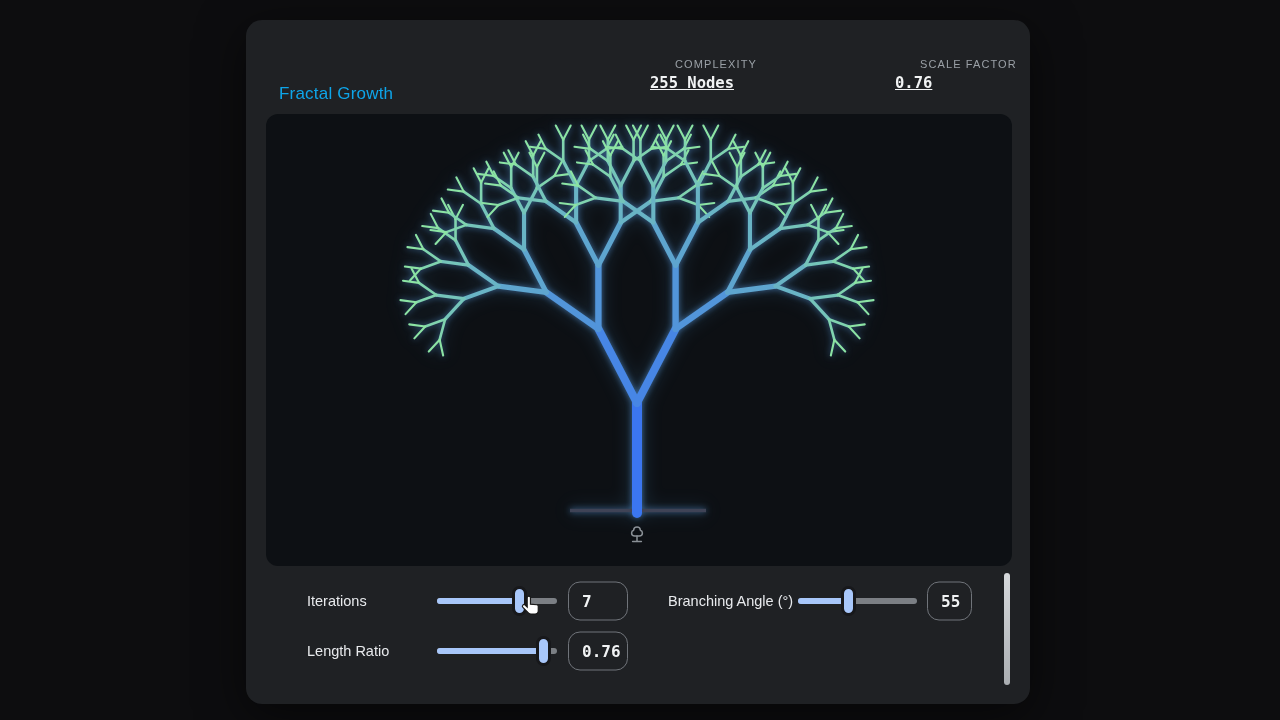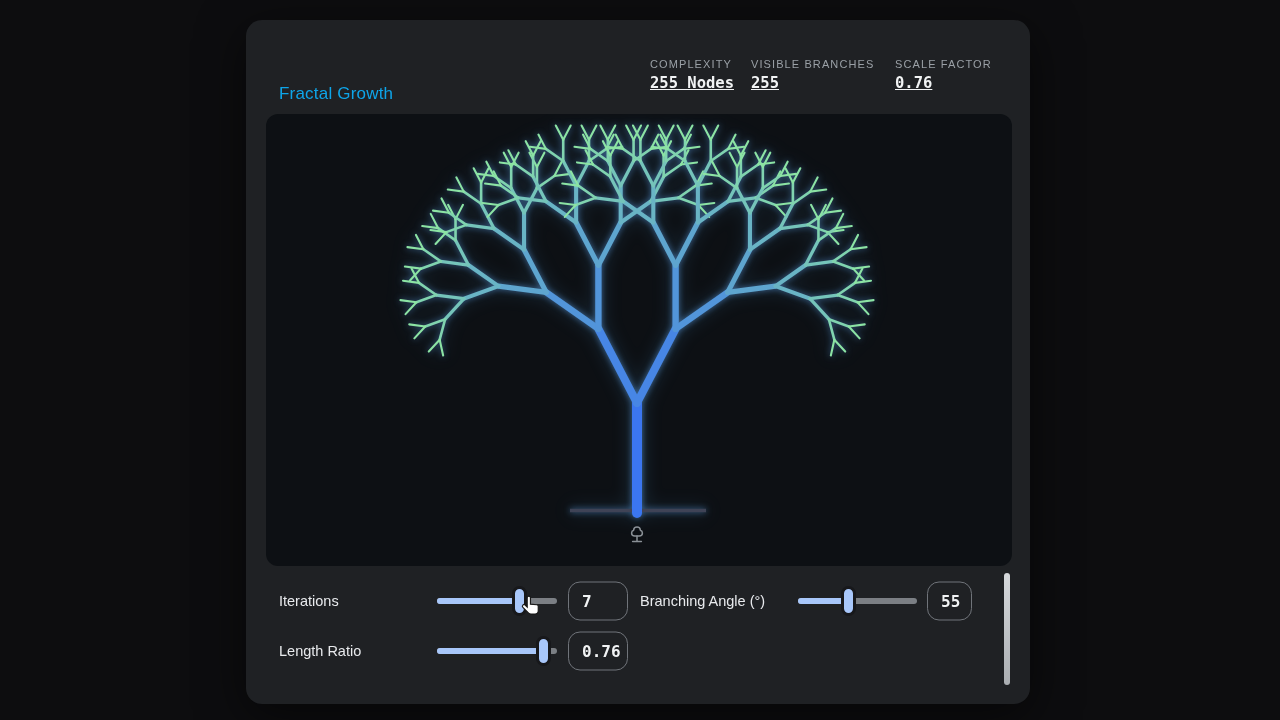--- a/index.html
+++ b/index.html
@@ -10,42 +10,42 @@
     position:absolute; left:246px; top:20px; width:784px; height:684px;
     background:#1f2124; border-radius:16px; box-shadow:0 12px 48px rgba(0,0,0,.55);
   }
 
   
   .app-title{
     position:absolute; left:33px; top:64px; font-size:17px; font-weight:500;
     color:#0ea5e9; letter-spacing:.2px;
   }
   .stat{ position:absolute; top:38px; }
-  .stat-label{ font-size:11px; letter-spacing:1.1px; color:#9aa0a6; font-weight:500; }
+  .stat-label{ font-size:11px; letter-spacing:1.1px; color:#9aa0a6; font-weight:500;margin-left:25px; }
   .stat-value{
     margin-top:4px; font-family:"DejaVu Sans Mono", monospace; font-weight:bold;
     font-size:15.5px; color:#f1f3f4;text-decoration:underline;
   }
   .stat-complexity{ left:404px; }
   .stat-branches{ left:505px; }
   .stat-scale{ left:649px; }
 
   
   .tree-canvas{
     position:absolute; left:20px; top:94px; width:746px; height:452px;
     background:#0d1014; border-radius:12px; overflow:hidden;
   }
   .tree-svg{
     position:absolute; inset:0; width:100%; height:100%;
     filter:drop-shadow(0 0 3px rgba(100,175,255,.55)) drop-shadow(0 0 9px rgba(80,170,230,.22));
   }
   .tree-icon{ position:absolute; left:361px; top:410px; width:20px; height:22px; }
 
   
-  .ctrl-label{ position:absolute; font-size:14.5px; color:#e8eaed; transform:translateY(-50%); }
+  .ctrl-label{ position:absolute; font-size:14.5px; color:#e8eaed; transform:translateY(-50%);margin-left:28px; }
   .slider{ position:absolute; width:120px; height:30px; transform:translateY(-50%); }
   .slider .track{ position:absolute; left:0; right:0; top:12px; height:6px; border-radius:3px; background:#7b7f84; }
   .slider .fill{ position:absolute; left:0; top:12px; height:6px; border-radius:3px; background:#a8c7fa; }
   .slider .thumb{
     position:absolute; top:0; width:15px; height:30px; border-radius:8px;
     background:#a8c7fa; border:3.5px solid #17181b; margin-left:-7px;
   }
   .value-box{
     position:absolute; width:60px; height:39px; transform:translateY(-50%);
     border:1.5px solid #70747a; border-radius:12px; background:transparent;
@@ -68,24 +68,20 @@
 </head>
 <body>
 
 <div class="app-card">
 
   <div class="app-title">Fractal Growth</div>
 
   <div class="stat stat-complexity">
     <div class="stat-label">COMPLEXITY</div>
     <div class="stat-value">255 Nodes</div>
-  </div>
-  <div class="stat stat-branches">
-    <div class="stat-label">VISIBLE BRANCHES</div>
-    <div class="stat-value">255</div>
   </div>
   <div class="stat stat-scale">
     <div class="stat-label">SCALE FACTOR</div>
     <div class="stat-value">0.76</div>
   </div>
 
   <div class="tree-canvas">
     <svg class="tree-svg" viewBox="0 0 746 452">
         <line x1="304" y1="396.5" x2="440" y2="396.5" stroke="#3f4356" stroke-width="3.5" stroke-linecap="butt"></line>
         <line x1="371" y1="399" x2="371" y2="289" stroke="rgb(59,118,240)" stroke-width="10" stroke-linecap="round"></line>

